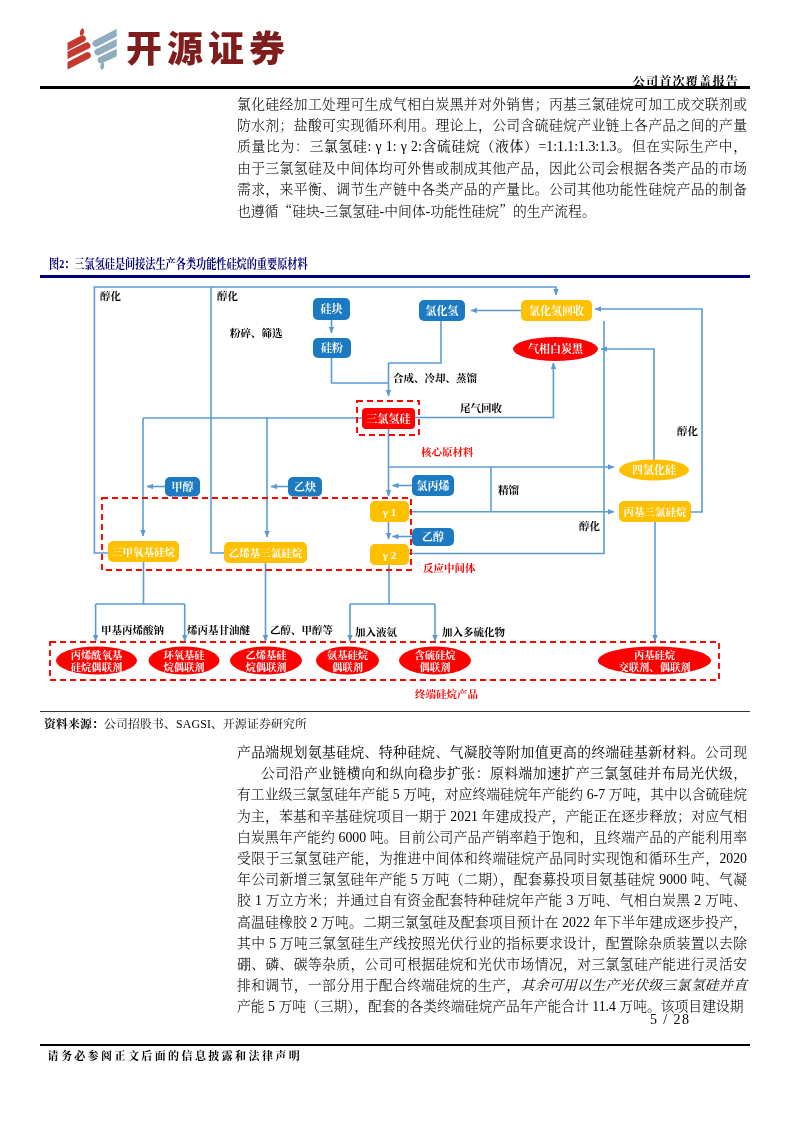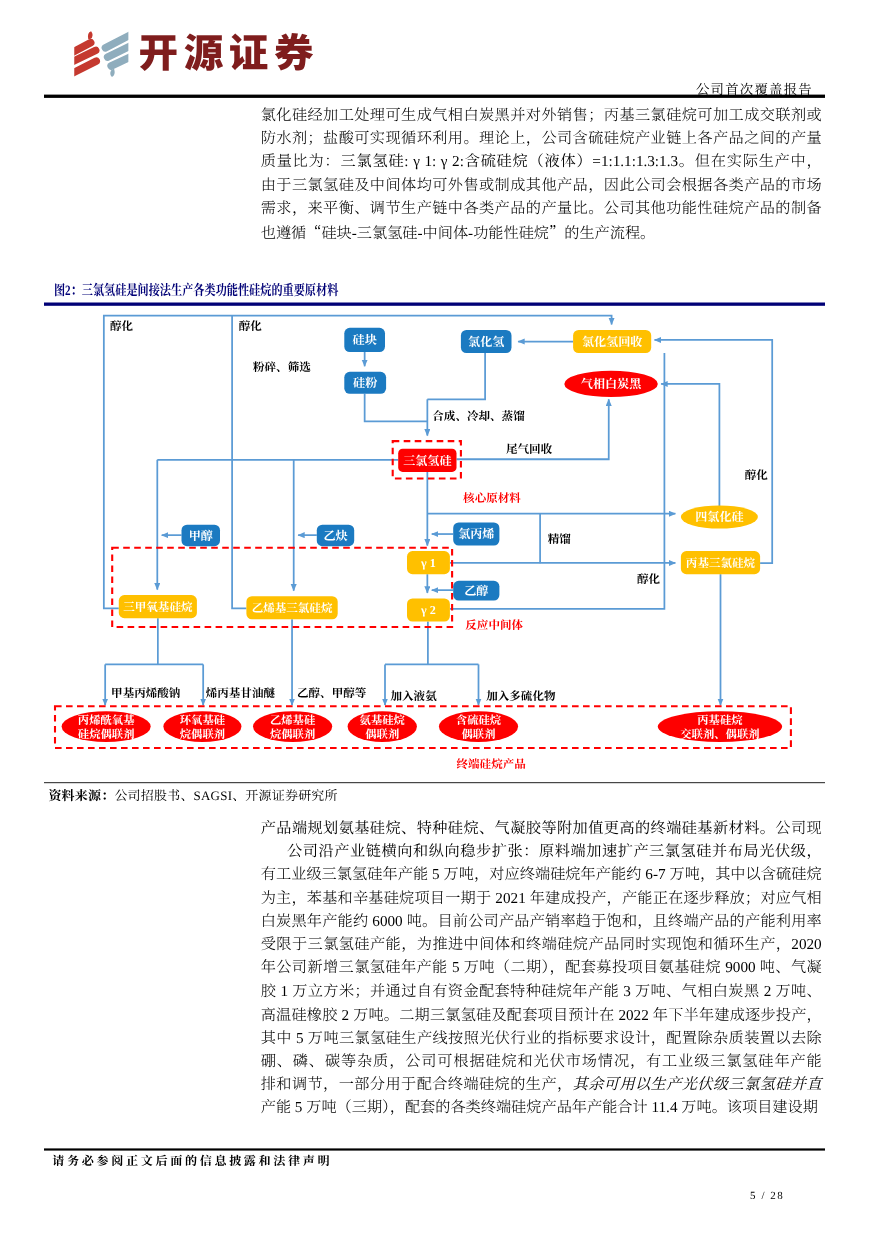--- a/index.html
+++ b/index.html
@@ -38,21 +38,21 @@
 <path fill="#c5392f" d="M14.2,11.5 Q13,5.5 16.8,4.3 Q19,6.8 17.6,10 Q16.6,11.9 14.2,11.5 Z"></path>
 <g stroke="#8fadbd" stroke-width="6.8" stroke-linecap="round" clip-path="url(#cb)">
 <line x1="53" y1="7.5" x2="29.8" y2="19.5"></line>
 <line x1="53" y1="17.5" x2="31.8" y2="28"></line>
 <line x1="53" y1="27.5" x2="35" y2="36"></line>
 </g>
 <path fill="#8fadbd" d="M37.8,38.8 Q39.3,44.5 35.8,46 Q33.3,43.8 34.8,40.3 Q35.8,38.4 37.8,38.8 Z"></path>
 </svg>
 </div>
 <div class="abs wordmark" style="left:126px;top:20px;">开源证券</div>
-<div class="abs" style="left:450px;top:71.5px;width:289px;text-align:right;font-weight:normal;font-size:12.2px;letter-spacing:1.1px;">公司首次覆盖报告</div>
+<div class="abs" style="left:450px;top:71.5px;width:289px;text-align:right;font-weight:bold;font-size:12.2px;letter-spacing:1.1px;">公司首次覆盖报告</div>
 <div class="line" style="left:40px;top:86.3px;width:710px;height:2.4px;"></div>
 
 <div class="abs" style="left:237px;top:94px;width:510px;">
 <div class="body-line">氯化硅经加工处理可生成气相白炭黑并对外销售；丙基三氯硅烷可加工成交联剂或</div>
 <div class="body-line">防水剂；盐酸可实现循环利用。理论上，公司含硫硅烷产业链上各产品之间的产量</div>
 <div class="body-line">质量比为：<b>三氯氢硅: γ 1: γ 2:含硫硅烷（液体）=1:1.1:1.3:1.3。</b>但在实际生产中，</div>
 <div class="body-line">由于三氯氢硅及中间体均可外售或制成其他产品，因此公司会根据各类产品的市场</div>
 <div class="body-line">需求，来平衡、调节生产链中各类产品的产量比。公司其他功能性硅烷产品的制备</div>
 <div class="body-line body-last">也遵循<span class="cq">“</span>硅块-三氯氢硅-中间体-功能性硅烷<span class="cq">”</span>的生产流程。</div>
 </div>
@@ -202,20 +202,20 @@
 <div class="body-line"><b>产品端规划氨基硅烷、特种硅烷、气凝胶等附加值更高的终端硅基新材料。</b>公司现</div>
 <div class="body-line" style="text-indent:24px;"><b>公司沿产业链横向和纵向稳步扩张：原料端加速扩产三氯氢硅并布局光伏级，</b></div>
 <div class="body-line">有工业级三氯氢硅年产能 5 万吨，对应终端硅烷年产能约 6-7 万吨，其中以含硫硅烷</div>
 <div class="body-line">为主，苯基和辛基硅烷项目一期于 2021 年建成投产，产能正在逐步释放；对应气相</div>
 <div class="body-line">白炭黑年产能约 6000 吨。目前公司产品产销率趋于饱和，且终端产品的产能利用率</div>
 <div class="body-line">受限于三氯氢硅产能，为推进中间体和终端硅烷产品同时实现饱和循环生产，2020</div>
 <div class="body-line">年公司新增三氯氢硅年产能 5 万吨（二期），配套募投项目氨基硅烷 9000 吨、气凝</div>
 <div class="body-line">胶 1 万立方米；并通过自有资金配套特种硅烷年产能 3 万吨、气相白炭黑 2 万吨、</div>
 <div class="body-line">高温硅橡胶 2 万吨。二期三氯氢硅及配套项目预计在 2022 年下半年建成逐步投产，</div>
 <div class="body-line">其中 5 万吨三氯氢硅生产线按照光伏行业的指标要求设计，配置除杂质装置以去除</div>
-<div class="body-line">硼、磷、碳等杂质，公司可根据硅烷和光伏市场情况，有工业级三氯氢硅年产能</div>
+<div class="body-line">硼、磷、碳等杂质，公司可根据硅烷和光伏市场情况，对三氯氢硅产能进行灵活安</div>
 <div class="body-line">排和调节，一部分用于配合终端硅烷的生产，<b><i>其余可用以生产光伏级三氯氢硅并直</i></b></div>
 <div class="body-line body-last">产能 5 万吨（三期），配套的各类终端硅烷产品年产能合计 11.4 万吨。该项目建设期</div>
 </div>
 
 <div class="line" style="left:40px;top:1044px;width:710px;height:1.8px;"></div>
 <div class="abs" style="left:47.5px;top:1046.5px;font-weight:bold;font-size:11px;letter-spacing:2.4px;">请务必参阅正文后面的信息披露和法律声明</div>
-<div class="abs" style="left:650px;top:1082px;width:95px;text-align:center;font-size:10px;letter-spacing:1.4px;">5&nbsp;/&nbsp;28</div>
+<div class="abs" style="left:650px;top:1012px;width:95px;text-align:left;font-size:14px;letter-spacing:1.4px;">5&nbsp;/&nbsp;28</div>
 
 </body></html>

